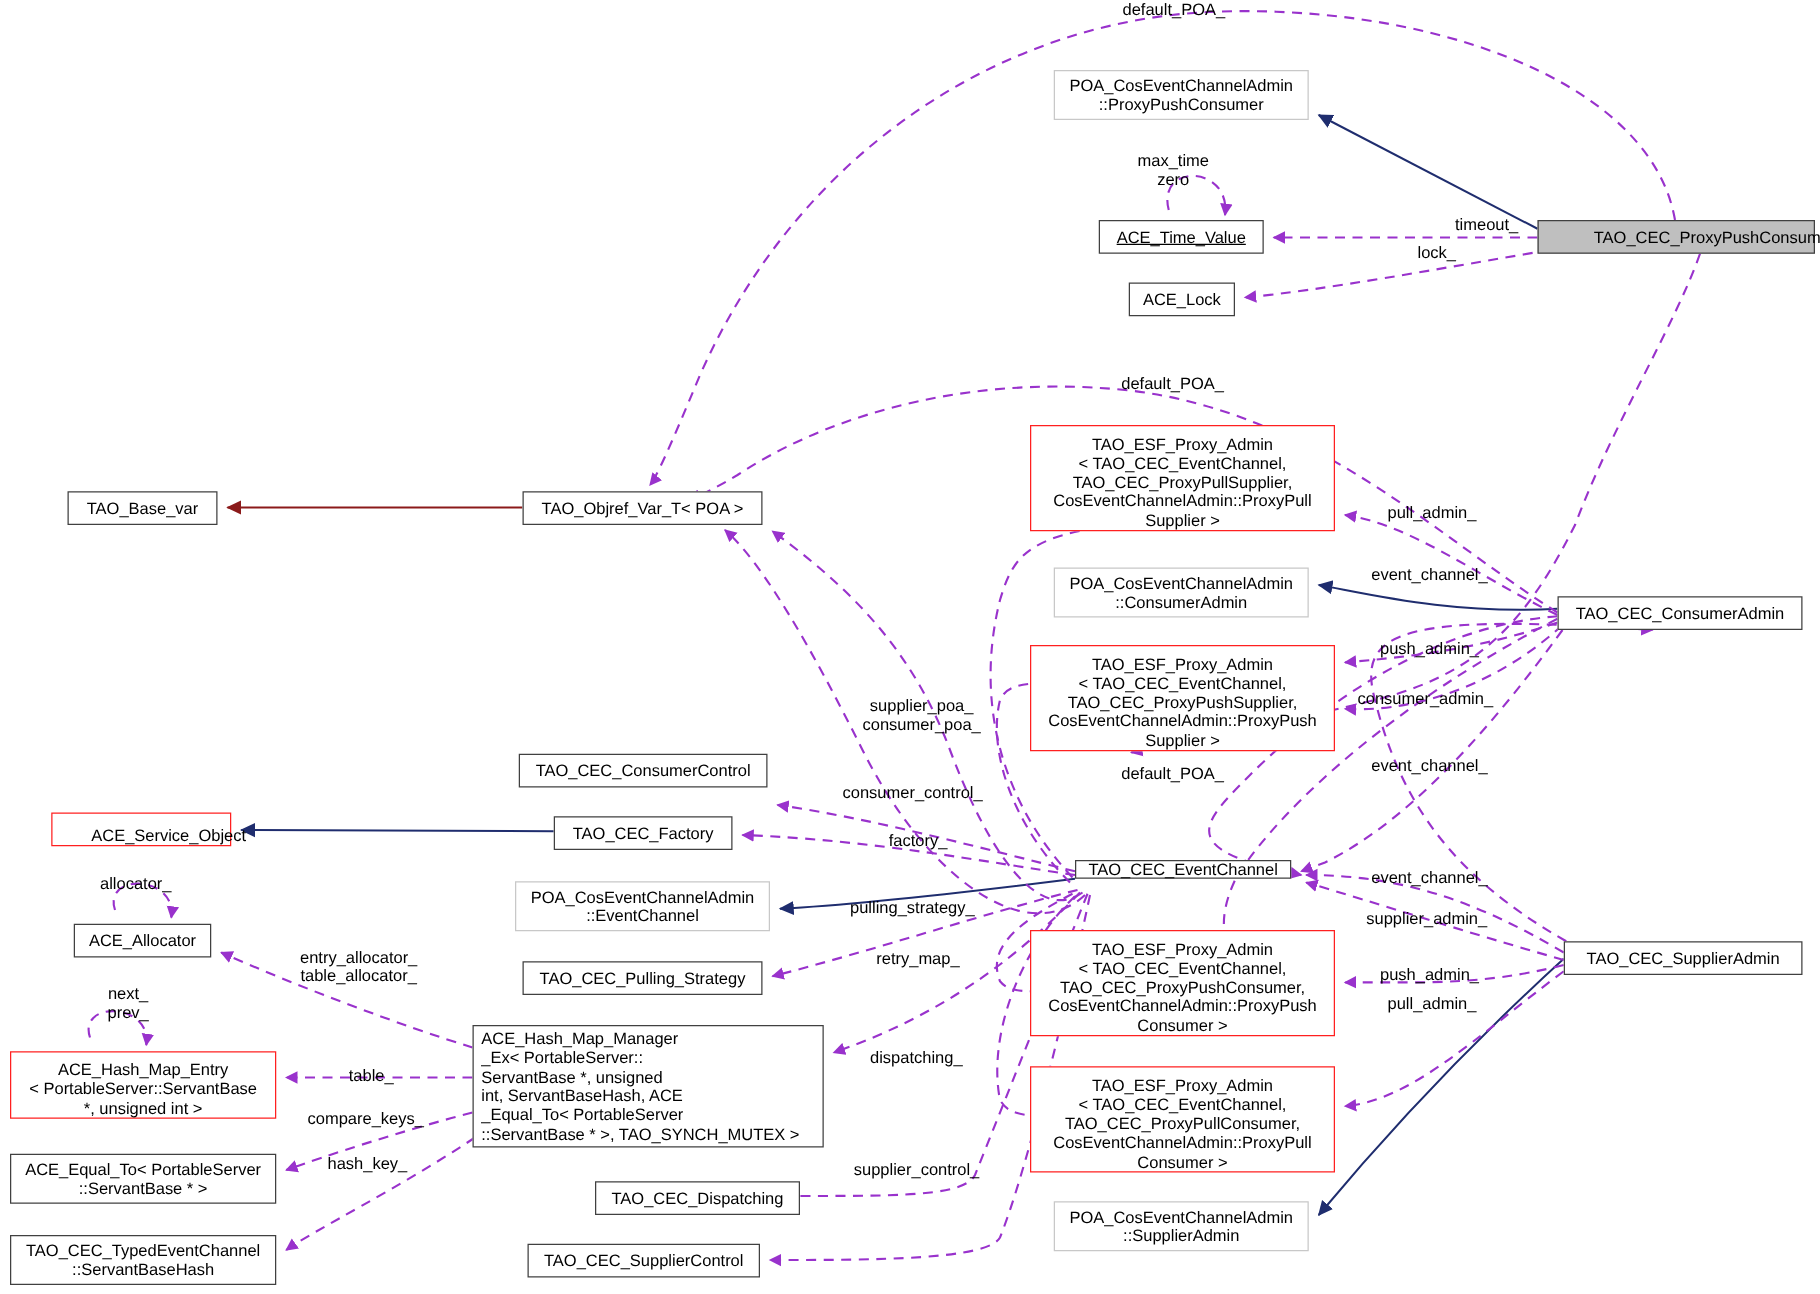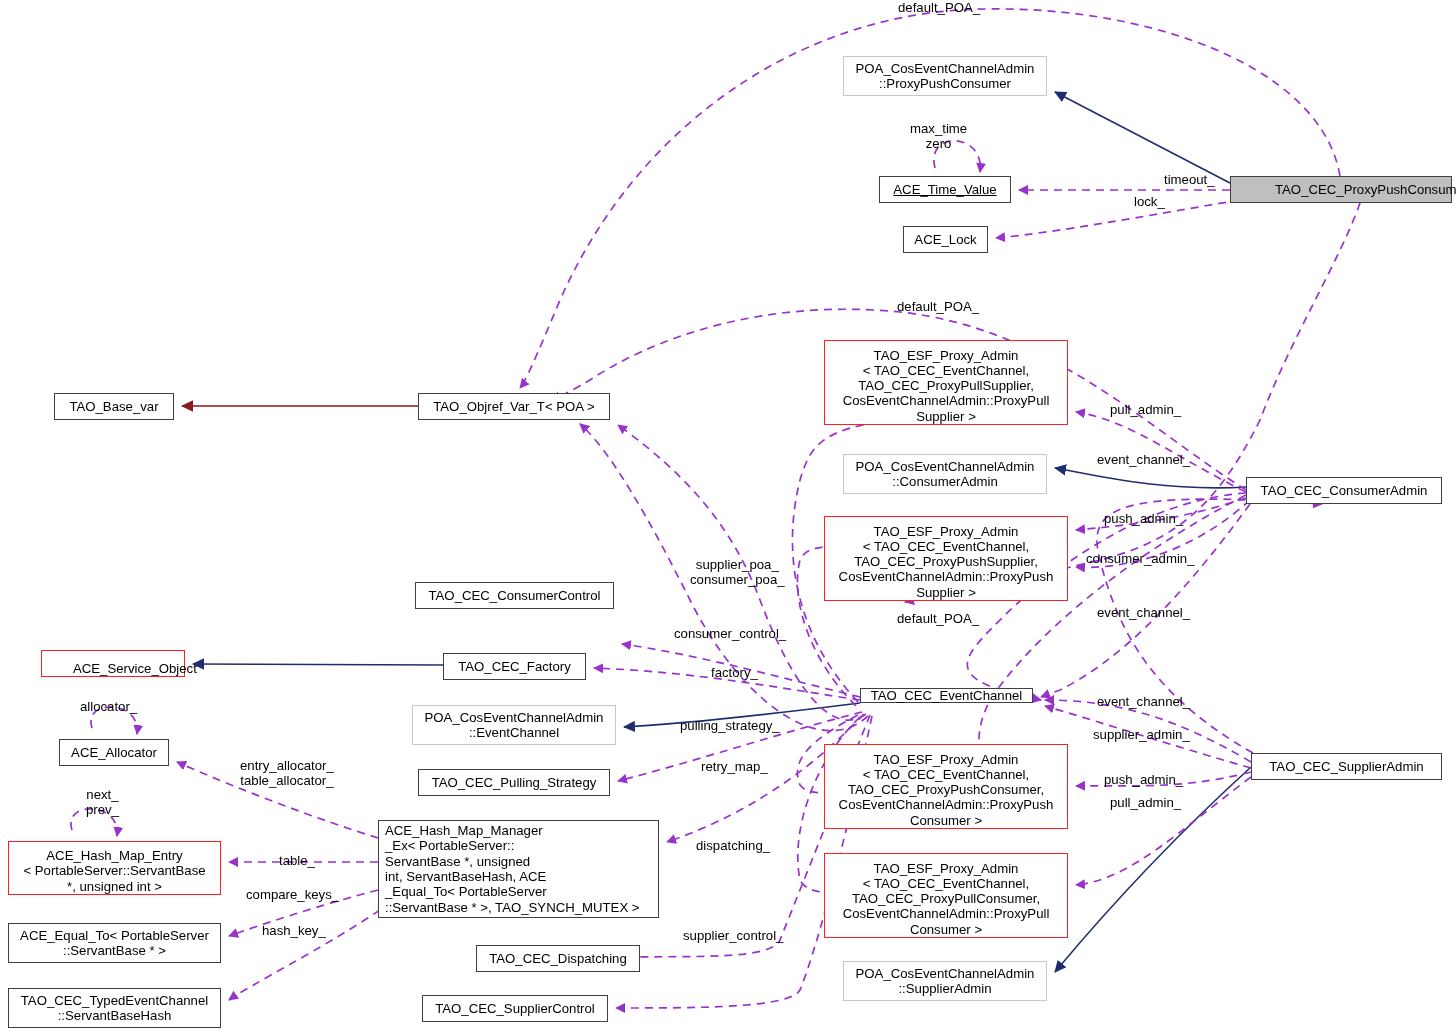--- a/index.html
+++ b/index.html
@@ -116,21 +116,21 @@
     </div>
     <div class="node red" style="left: 824px; top: 516px; width: 244px; height: 85px;">
       <div class="inner">TAO_ESF_Proxy_Admin<br>&lt; TAO_CEC_EventChannel,<br> TAO_CEC_ProxyPushSupplier,<br>CosEventChannelAdmin::ProxyPush<br>Supplier &gt;</div>
     </div>
     <div class="node solid" style="left: 1246px; top: 477px; width: 196px; height: 27px;">
       <div class="inner">TAO_CEC_ConsumerAdmin</div>
     </div>
     <div class="node solid" style="left: 1251px; top: 753px; width: 191px; height: 27px;">
       <div class="inner">TAO_CEC_SupplierAdmin</div>
     </div>
-    <div class="node solid" style="left: 415px; top: 582px; width: 199px; height: 27px;">
+    <div class="node solid" style="left: 415px; top: 603px; width: 199px; height: 27px;">
       <div class="inner">TAO_CEC_ConsumerControl</div>
     </div>
     <div class="node solid" style="left: 443px; top: 653px; width: 143px; height: 27px;">
       <div class="inner">TAO_CEC_Factory</div>
     </div>
     <div class="node red" style="left: 41px; top: 650px; width: 144px; height: 27px; padding-left: 31px;">
       <div class="inner">ACE_Service_Object</div>
     </div>
     <div class="node gray" style="left: 412px; top: 705px; width: 204px; height: 40px;">
       <div class="inner">POA_CosEventChannelAdmin<br>::EventChannel</div>

